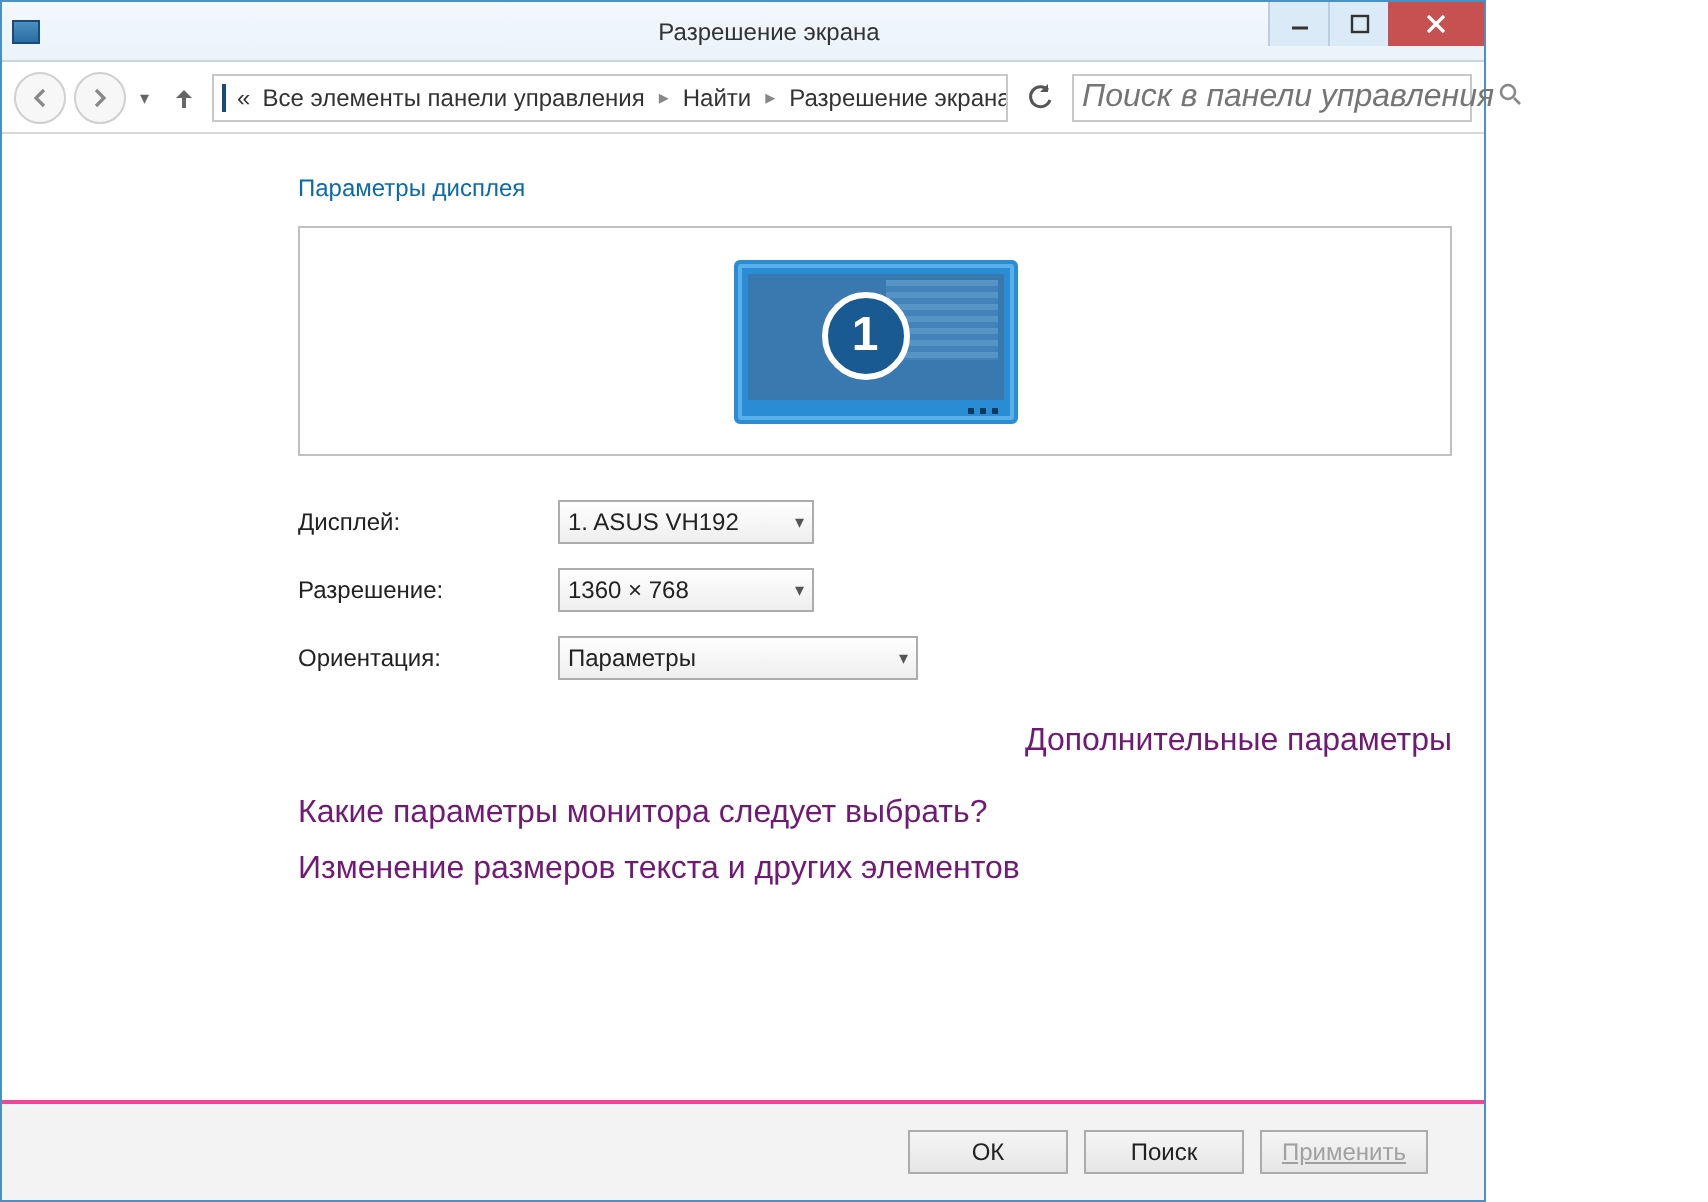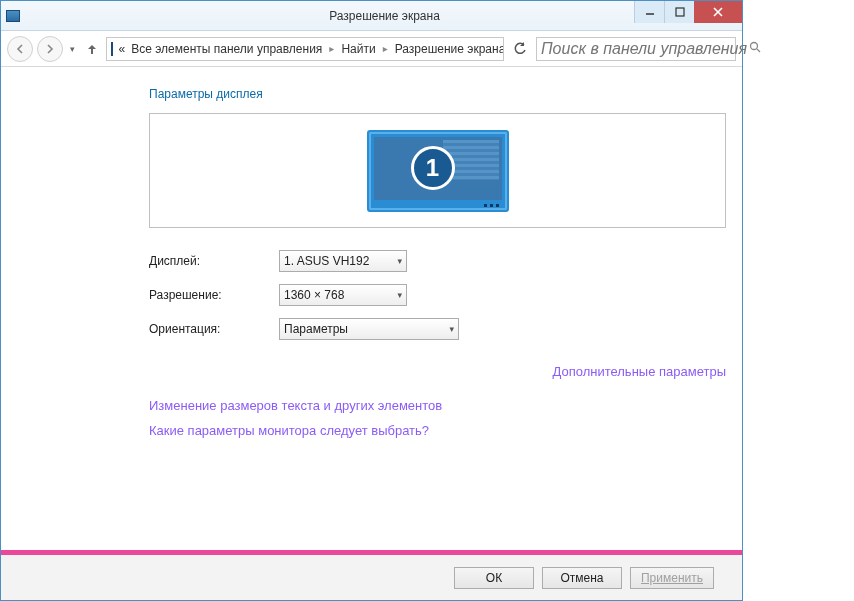--- a/index.html
+++ b/index.html
@@ -50,25 +50,25 @@
 
 
 .form { display: grid; grid-template-columns: 130px 200px; row-gap: 12px; align-items: center; font-size: 12px; color: #222; margin-bottom: 22px; }
 .form label { }
 .select { height: 22px; border: 1px solid #acacac; background: linear-gradient(#fff,#eee); font-size: 12px; padding: 0 4px; display: flex; align-items: center; justify-content: space-between; cursor: pointer; }
 .select .arrow { font-size: 9px; color: #555; }
 .sel-sm { width: 128px; }
 .sel-md { width: 180px; }
 
 .link-right { text-align: right; margin-bottom: 18px; }
-.link { color: #8b5cf6; font-size: 13px; cursor: pointer; }
+.link { color: #701a75; font-size: 16px; cursor: pointer; }
 .links-block .link { display: block; margin-bottom: 10px; }
 
 
-.footer { height: 50px; border-top: 5px solid #ec4899; background: #f3f3f3; display: flex; align-items: center; justify-content: flex-end; padding: 0 28px; gap: 8px; margin-top: 35px; }
+.footer { height: 50px; border-top: 2px solid #ec4899; background: #f3f3f3; display: flex; align-items: center; justify-content: flex-end; padding: 0 28px; gap: 8px; margin-top: 35px; }
 .footer .btn { min-width: 80px; }
 </style>
 </head>
 <body>
 
 <div class="window">
 
   <div class="titlebar">
     <div class="icon-slot">
       <span class="bc-icon" style="width:14px;height:12px;"></span>
@@ -176,25 +176,25 @@
           <span>Параметры</span>
           <span class="arrow">▾</span>
         </div>
       </div>
 
       <div class="link-right">
         <span class="link">Дополнительные параметры</span>
       </div>
 
       <div class="links-block">
+        <span class="link">Какие параметры монитора следует выбрать?</span>
         <span class="link">Изменение размеров текста и других элементов</span>
-        <span class="link">Какие параметры монитора следует выбрать?</span>
       </div>
     </div>
   </div>
 
   <div class="footer">
     <button class="btn">ОК</button>
-    <button class="btn">Отмена</button>
+    <button class="btn">Поиск</button>
     <button class="btn disabled">Применить</button>
   </div>
 
 </div>
 
 </body></html>

